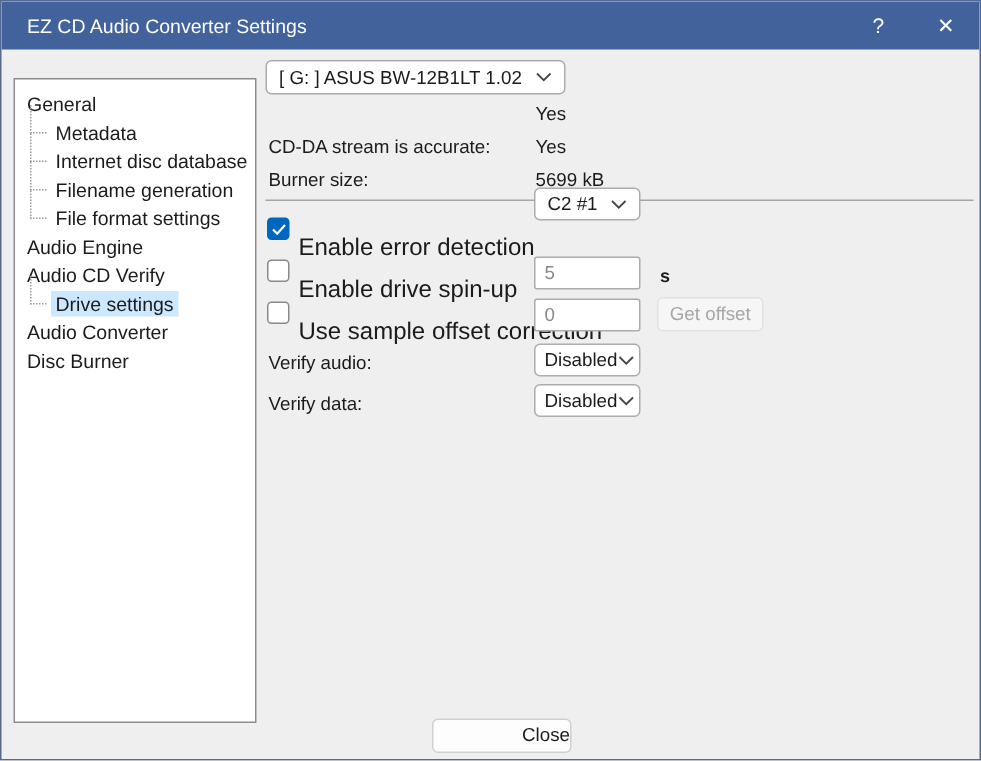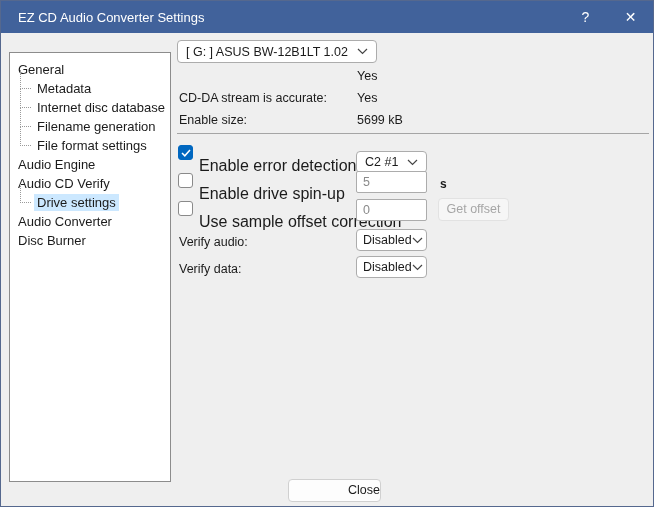--- a/index.html
+++ b/index.html
@@ -106,34 +106,34 @@
     <span class="chev">
       <svg width="11" height="7" viewBox="0 0 11 7">
           <polyline points="1,1 5.5,5.5 10,1" fill="none" stroke="#454545" stroke-width="1.2"></polyline>
         </svg>
     </span>
   </div>
 
   <div class="info-value" style="left:356px; top:68px;">Yes</div>
   <div class="info-label" style="left:178px; top:90px;">CD-DA stream is accurate:</div>
   <div class="info-value" style="left:356px; top:90px;">Yes</div>
-  <div class="info-label" style="left:178px; top:112px;">Enable size:</div>
+  <div class="info-label" style="left:178px; top:112px;">Burner size:</div>
   <div class="info-value" style="left:356px; top:112px;">5699 kB</div>
 
   <div class="separator"></div>
 
   <div class="cb checked" style="left:177px; top:144px;">
     <span>
       <svg width="10" height="8" viewBox="0 0 10 8">
           <polyline points="1,4 3.8,6.8 9,1" fill="none" stroke="#ffffff" stroke-width="1.5"></polyline>
         </svg>
     </span>
   </div>
   <div class="opt-label" style="left:198px; top:146px;">Enable error detection</div>
-  <div class="combo" style="left:355px; top:150px; width:71px; height:22px;">
+  <div class="combo" style="left:355px; top:124px; width:71px; height:22px;">
     <span>C2 #1</span>
     <span class="chev">
       <svg width="11" height="7" viewBox="0 0 11 7">
           <polyline points="1,1 5.5,5.5 10,1" fill="none" stroke="#454545" stroke-width="1.2"></polyline>
         </svg>
     </span>
   </div>
 
   <div class="cb" style="left:177px; top:172px;"></div>
   <div class="opt-label" style="left:198px; top:174px;">Enable drive spin-up</div>

